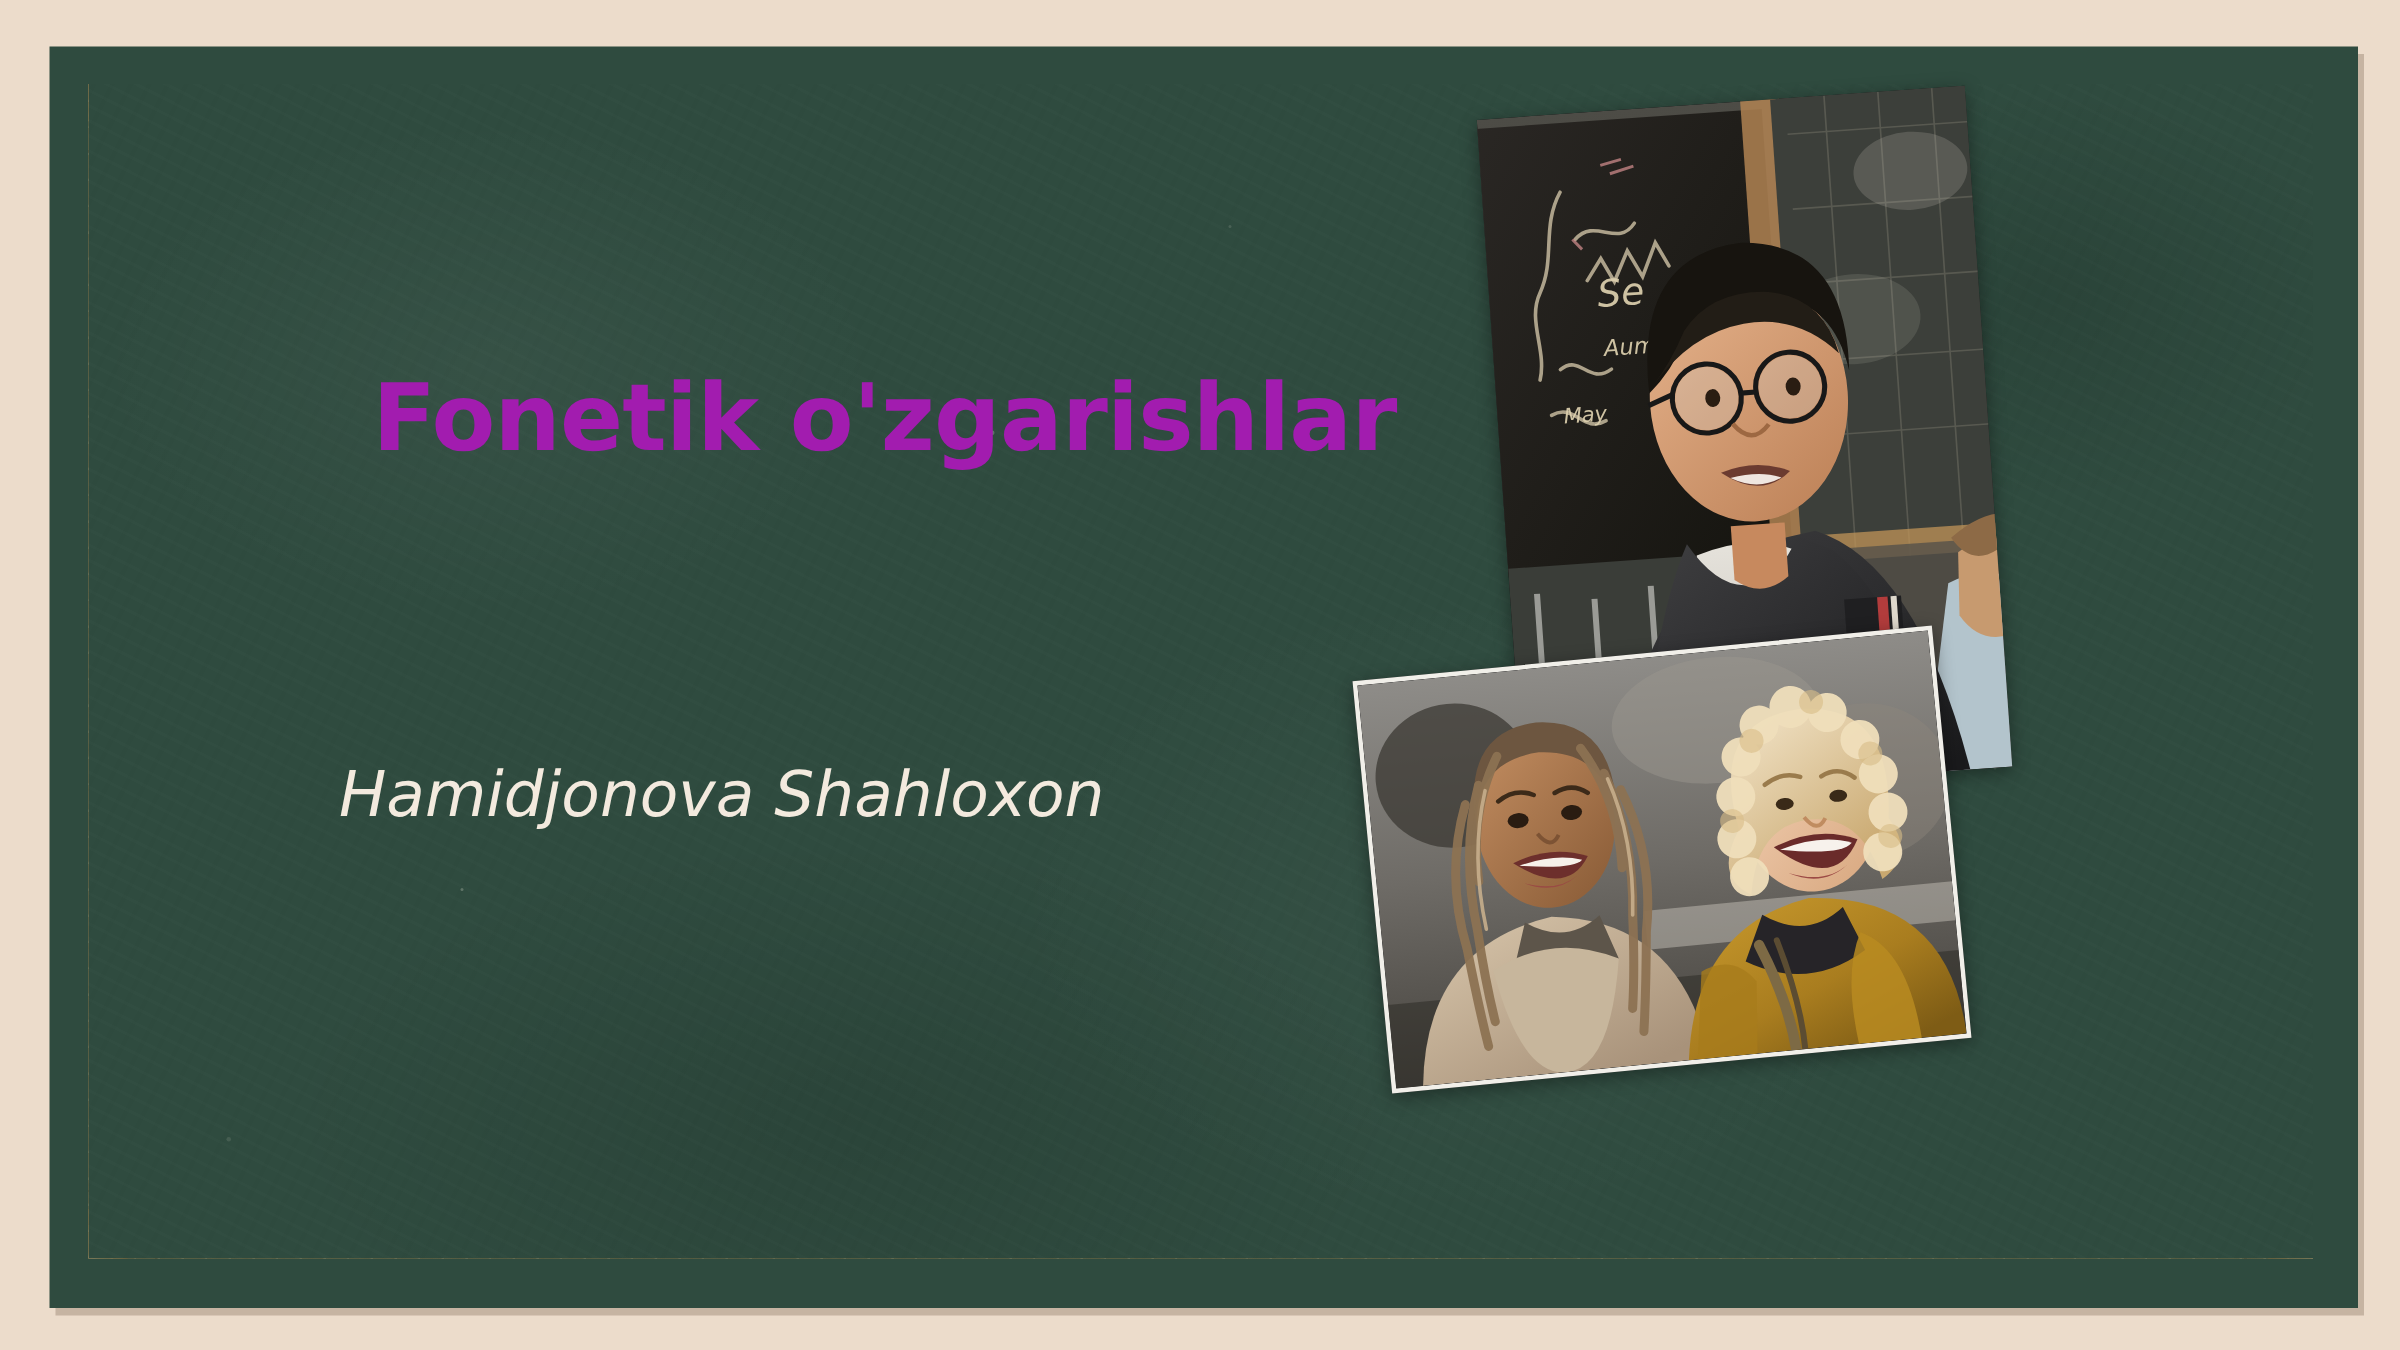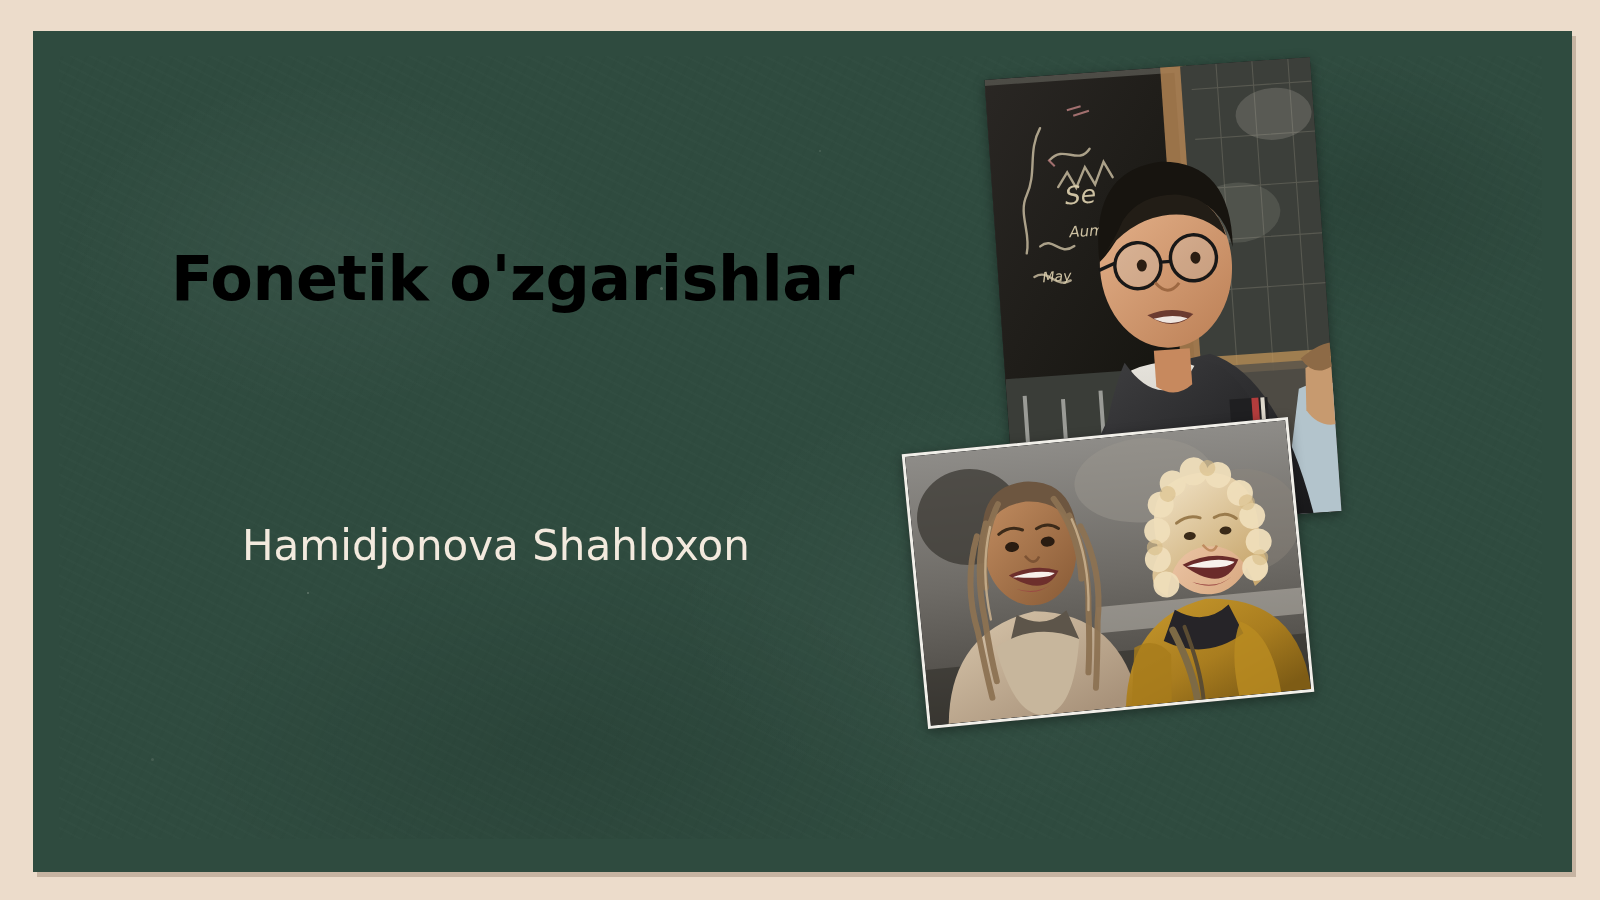--- a/index.html
+++ b/index.html
@@ -131,35 +131,37 @@
     top: 245px;
     width: 760px;
   }
   .slide-title {
     margin: 0;
     font-family: "DejaVu Sans", sans-serif;
     font-weight: 700;
     font-size: 62px;
     line-height: 1.1;
     letter-spacing: -0.5px;
-    color: #000000;
+    color: #a21caf;
     white-space: nowrap;
+    text-align: right;
   }
   .slide-subtitle {
     position: absolute;
     left: 226px;
     top: 505px;
-    margin: 16px;
+    margin: 0;
     font-family: "DejaVu Sans", sans-serif;
     font-weight: 400;
     font-size: 42px;
     line-height: 1.2;
     color: #f3ead e;
     color: #f3eade;
     white-space: nowrap;
+    font-style: italic;
   }
 
   
   .photo {
     position: absolute;
     overflow: hidden;
     background: #1b1b1b;
     box-shadow: 0 3px 12px rgba(0,0,0,0.38);
   }
   .photo-teacher {

